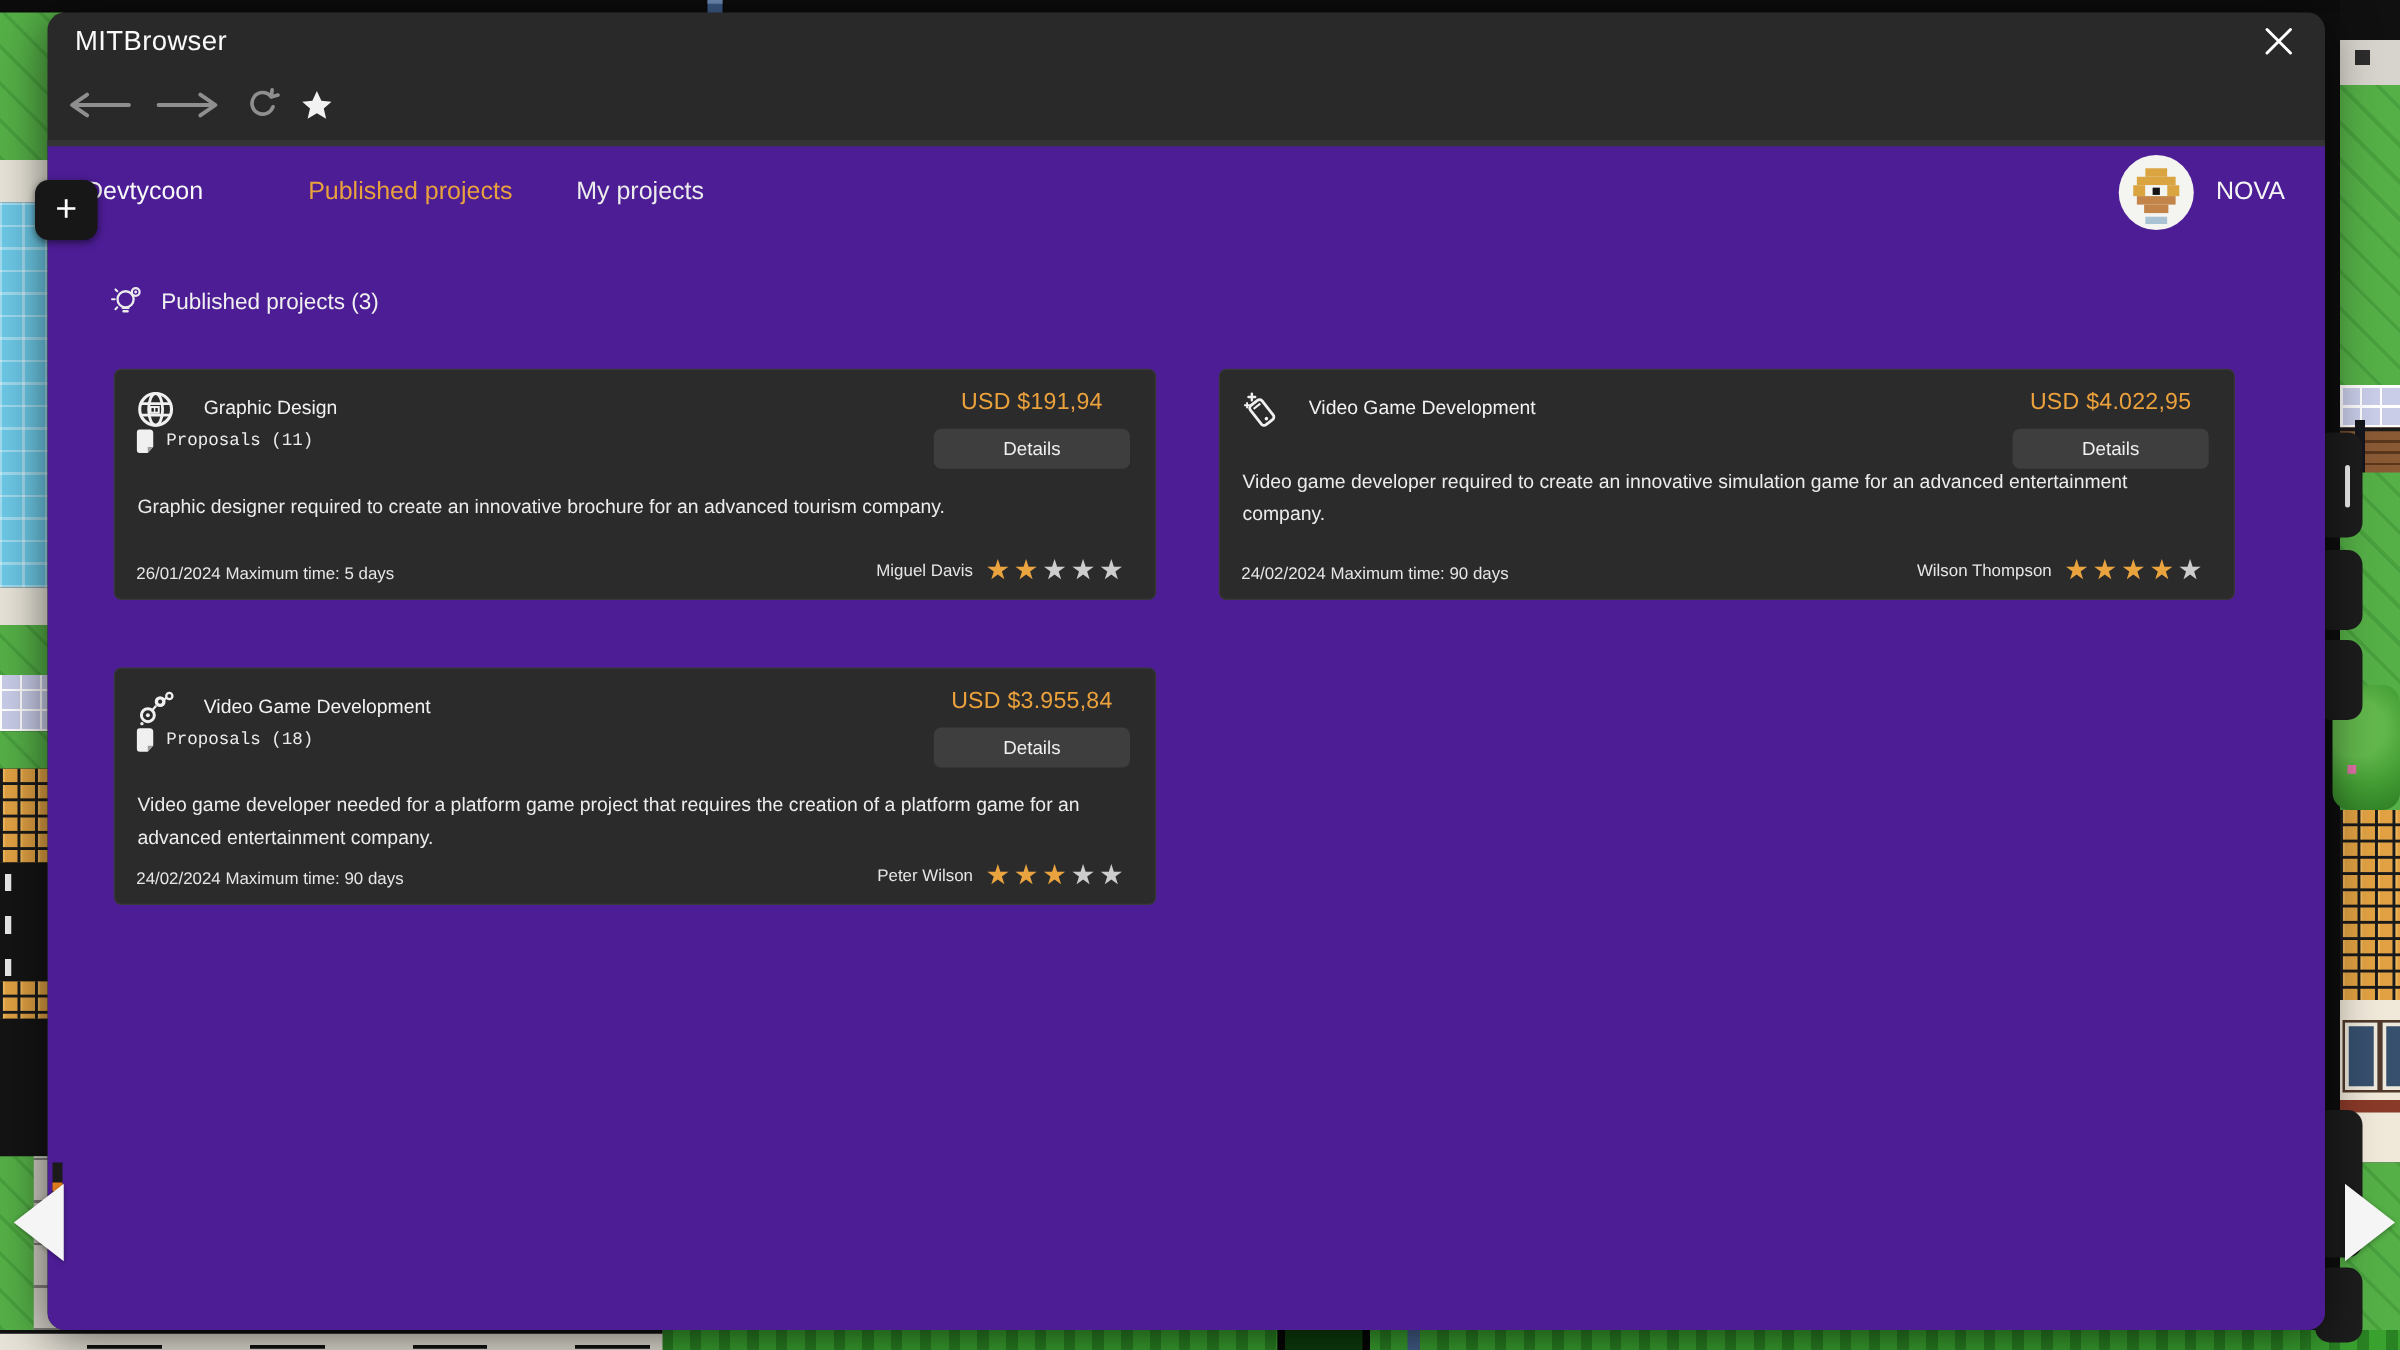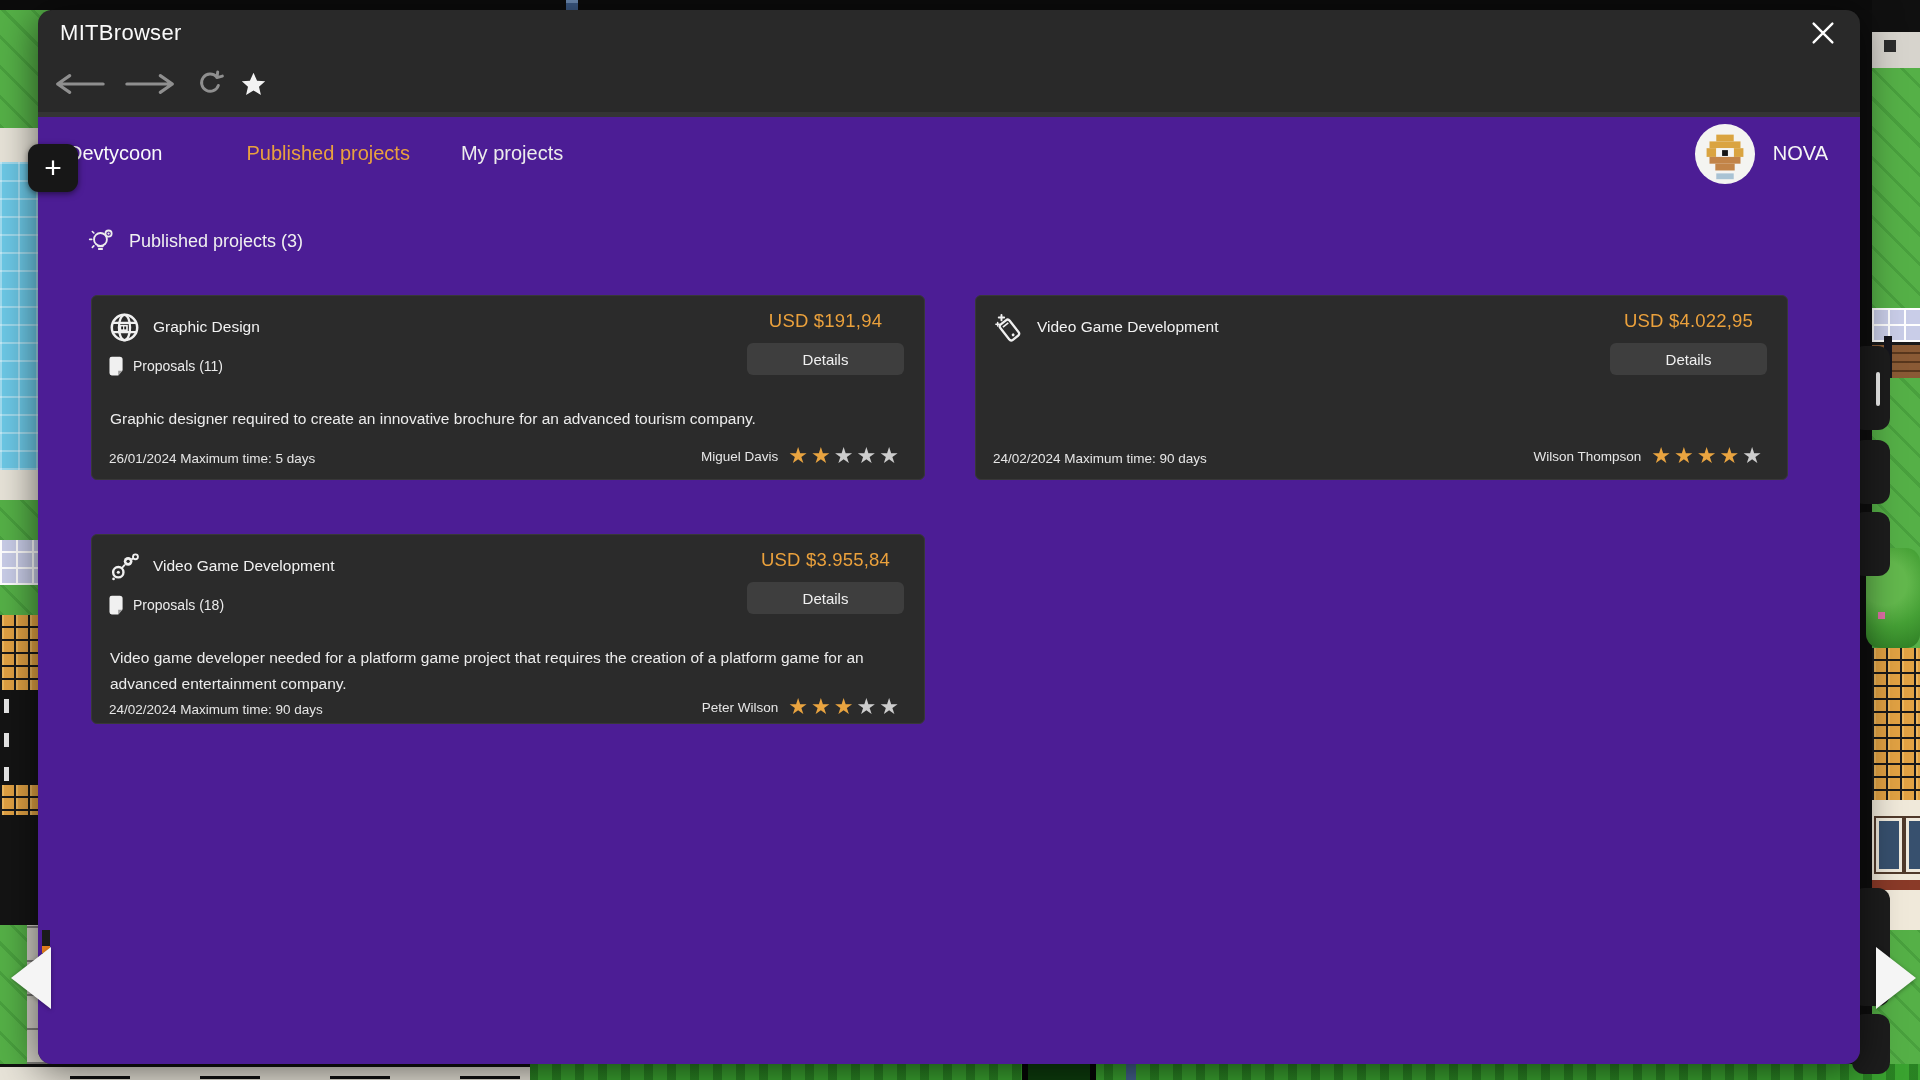--- a/index.html
+++ b/index.html
@@ -72,26 +72,26 @@
   .avatar{width:62px;height:62px;border-radius:50%;overflow:hidden;cursor:pointer;display:block;}
   .user-name{margin-left:17px;color:#f5f5f5;font-size:20px;}
   .heading{margin:38px 0 0 50px;display:flex;align-items:center;gap:14px;color:#f0f0f0;font-size:18px;}
   .cards{margin:40px 0 0 53px;display:grid;grid-template-columns:834px 813px;column-gap:50px;row-gap:54px;}
   .card{
     position:relative;background:#2b2b2b;border:1px solid #383838;border-radius:6px;
     padding:15px 22px 13px 17px;box-sizing:border-box;height:185px;
     display:flex;flex-direction:column;overflow:hidden;
   }
   .card.tall{height:190px;}
-  .card-top{display:flex;align-items:center;gap:13px;min-height:32px;}
+  .card-top{display:flex;align-items:center;gap:23px;min-height:32px;}
   .proj-title{color:#f2f2f2;font-size:15.5px;}
   .price-box{position:absolute;top:14px;right:20px;width:157px;text-align:center;}
   .price{color:#eba13c;font-size:18.5px;letter-spacing:.2px;}
   .details-btn{margin-top:11px;width:157px;height:32px;background:#3e3e3e;border:none;border-radius:6px;color:#f0f0f0;font-size:15px;cursor:pointer;}
-  .proposals{margin-top:13px;display:flex;align-items:center;gap:9px;color:#ececec;font-size:14px;}
+  .proposals{display:flex;align-items:center;gap:9px;color:#ececec;font-size:14px;font-family:Liberation Mono, monospace;}
   .desc{margin:30px 0 0 1px;color:#ececec;font-size:15.5px;line-height:26px;}
   .card:nth-child(2) .desc{max-width:748px;}
   .card-footer{margin-top:auto;display:flex;align-items:flex-end;justify-content:space-between;color:#e6e6e6;font-size:13.5px;}
   .reviewer{display:flex;align-items:center;gap:10px;}
   .stars{font-size:22px;letter-spacing:3px;line-height:20px;}
   .star.on{color:#e9a440;}
   .star.off{color:#cdcdcd;}
 </style>
 </head>
 <body>
@@ -288,20 +288,21 @@
               <path d="M5.6 5.4h5.2M8.2 2.8V8" stroke="#f0f0f0" stroke-width="1.9" stroke-linecap="round"></path>
               <path d="M2.8 11.8h3.4M4.5 10.1v3.4" stroke="#f0f0f0" stroke-width="1.5" stroke-linecap="round"></path>
             </svg>
           </span>
           <span class="proj-title">Video Game Development</span>
         </div>
         <div class="price-box">
           <div class="price">USD $4.022,95</div>
           <button class="details-btn">Details</button>
         </div>
+        <p class="desc">Video game developer required to create an innovative simulation game for an advanced entertainment company.</p>
         <div class="card-footer">
           <span>24/02/2024 Maximum time: 90 days</span>
           <span class="reviewer">
             <span>Wilson Thompson</span>
             <span class="stars"><span class="star on">★</span><span class="star on">★</span><span class="star on">★</span><span class="star on">★</span><span class="star off">★</span></span>
           </span>
         </div>
       </div>
 
       <div class="card tall">

